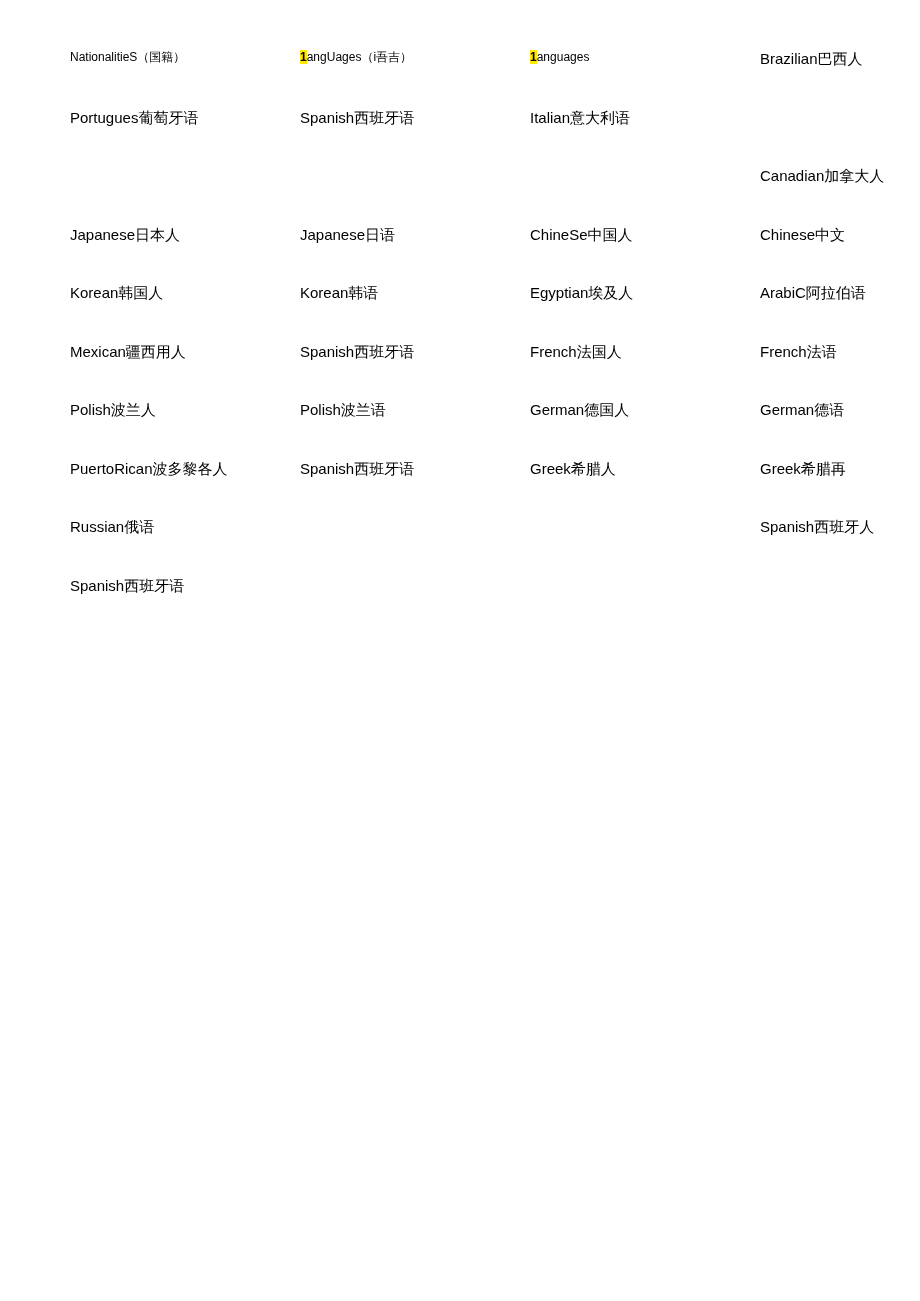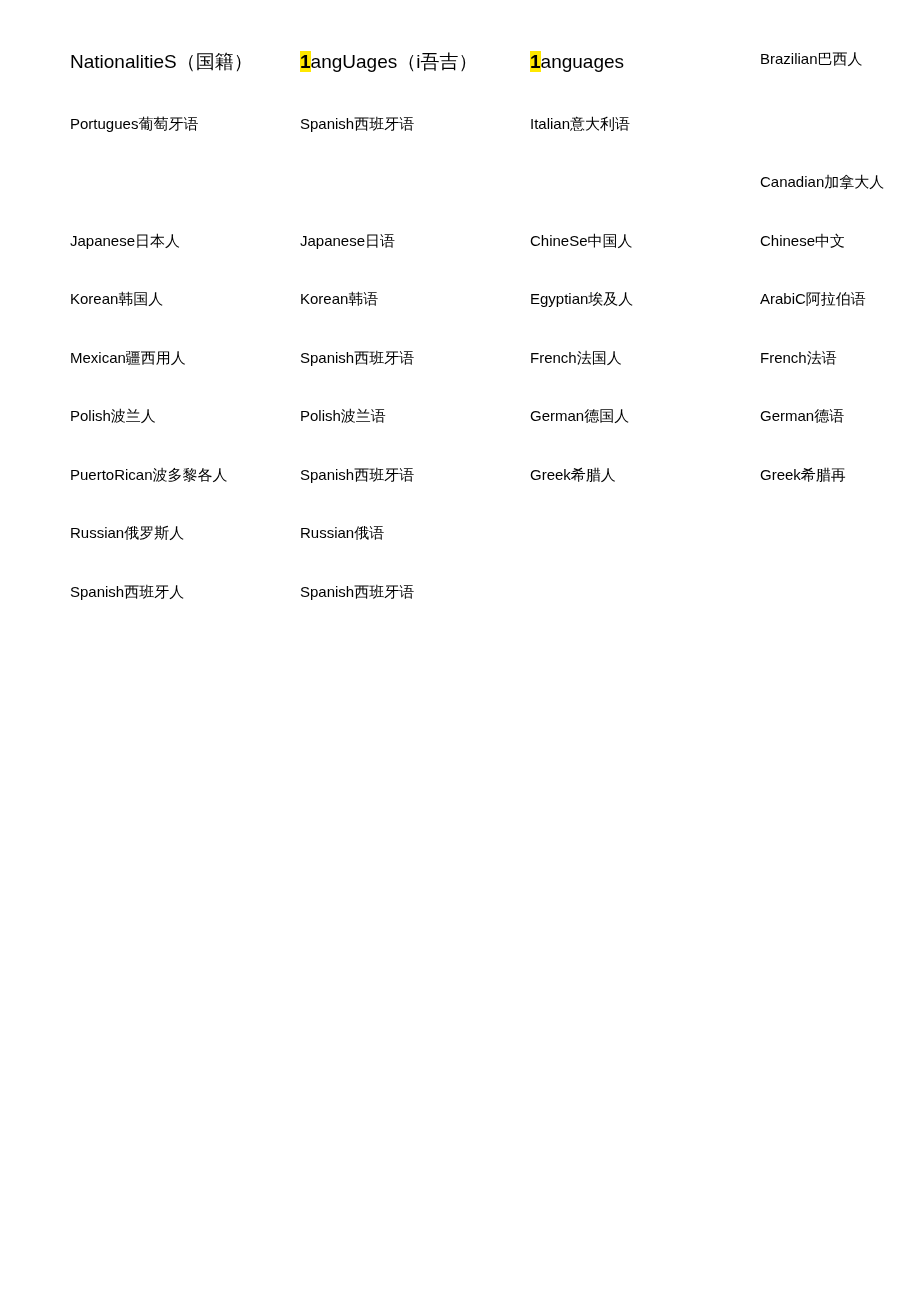--- a/index.html
+++ b/index.html
@@ -25,21 +25,21 @@
     }
 
     .cell {
       padding: 18px 10px;
       vertical-align: top;
       line-height: 1.5;
     }
 
     .cell-header {
       font-weight: normal;
-      font-size: 19px;
+      font-size: 12px;
     }
 
     .highlight {
       background-color: #FFE800;
       font-weight: bold;
     }
   </style>
 </head>
 <body>
 
@@ -135,23 +135,20 @@
     <span>Spanish西班牙语</span>
   </div>
 
   <div class="cell">
     <span>Greek希腊人</span>
   </div>
   <div class="cell">
     <span>Greek希腊再</span>
   </div>
   <div class="cell">
-    <span>Russian俄罗斯人</span>
-  </div>
-  <div class="cell">
     <span>Russian俄语</span>
   </div>
 
   <div class="cell"></div>
   <div class="cell"></div>
   <div class="cell">
     <span>Spanish西班牙人</span>
   </div>
   <div class="cell">
     <span>Spanish西班牙语</span>

